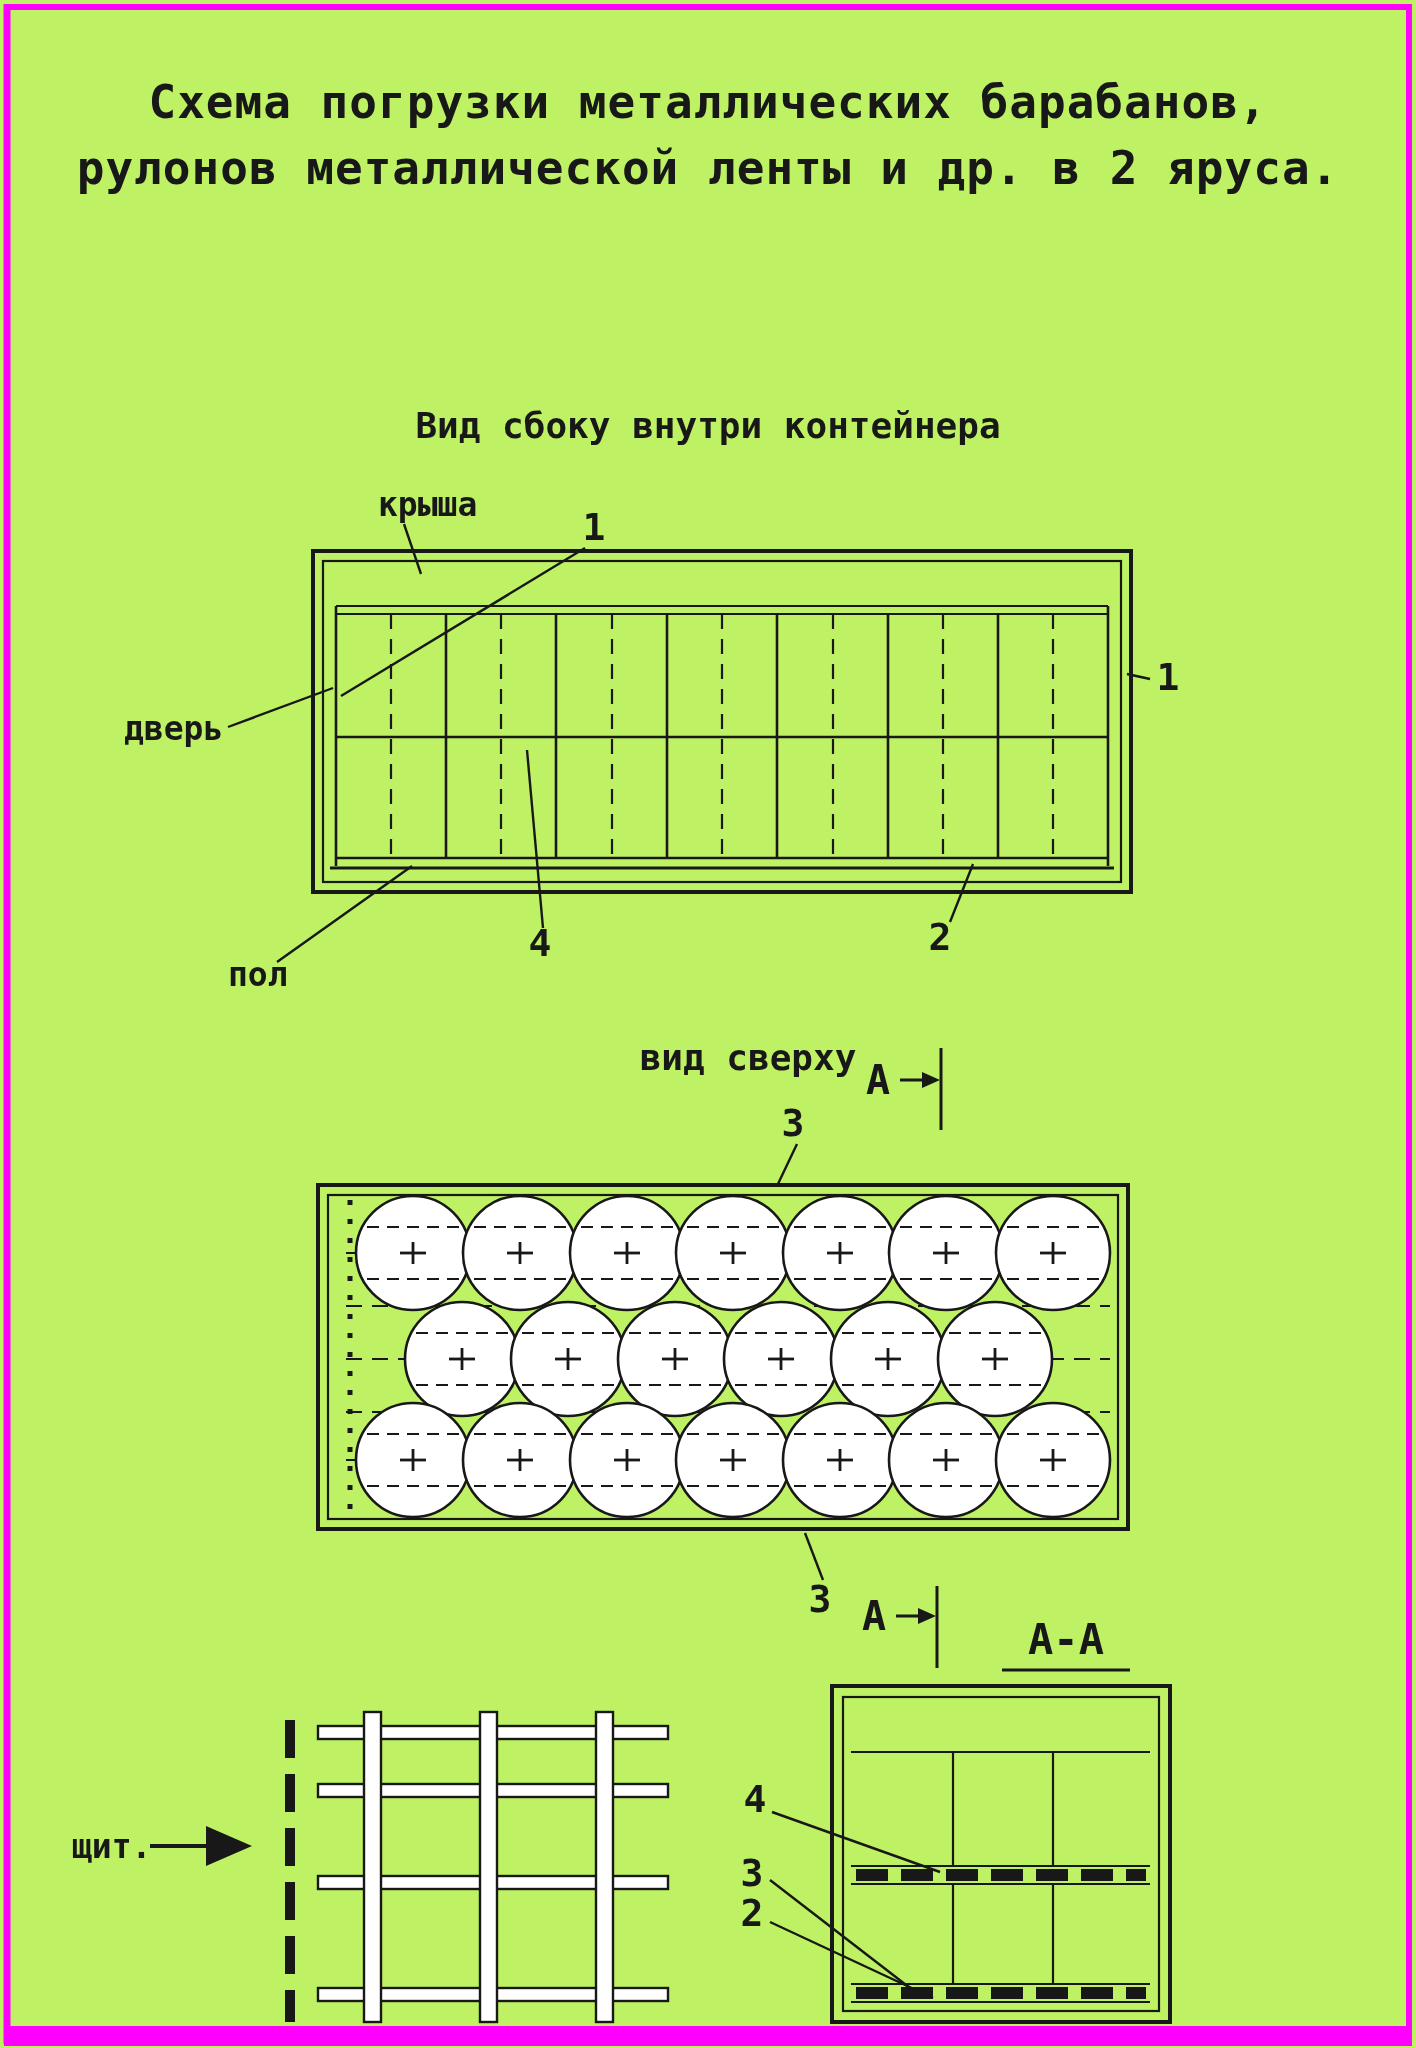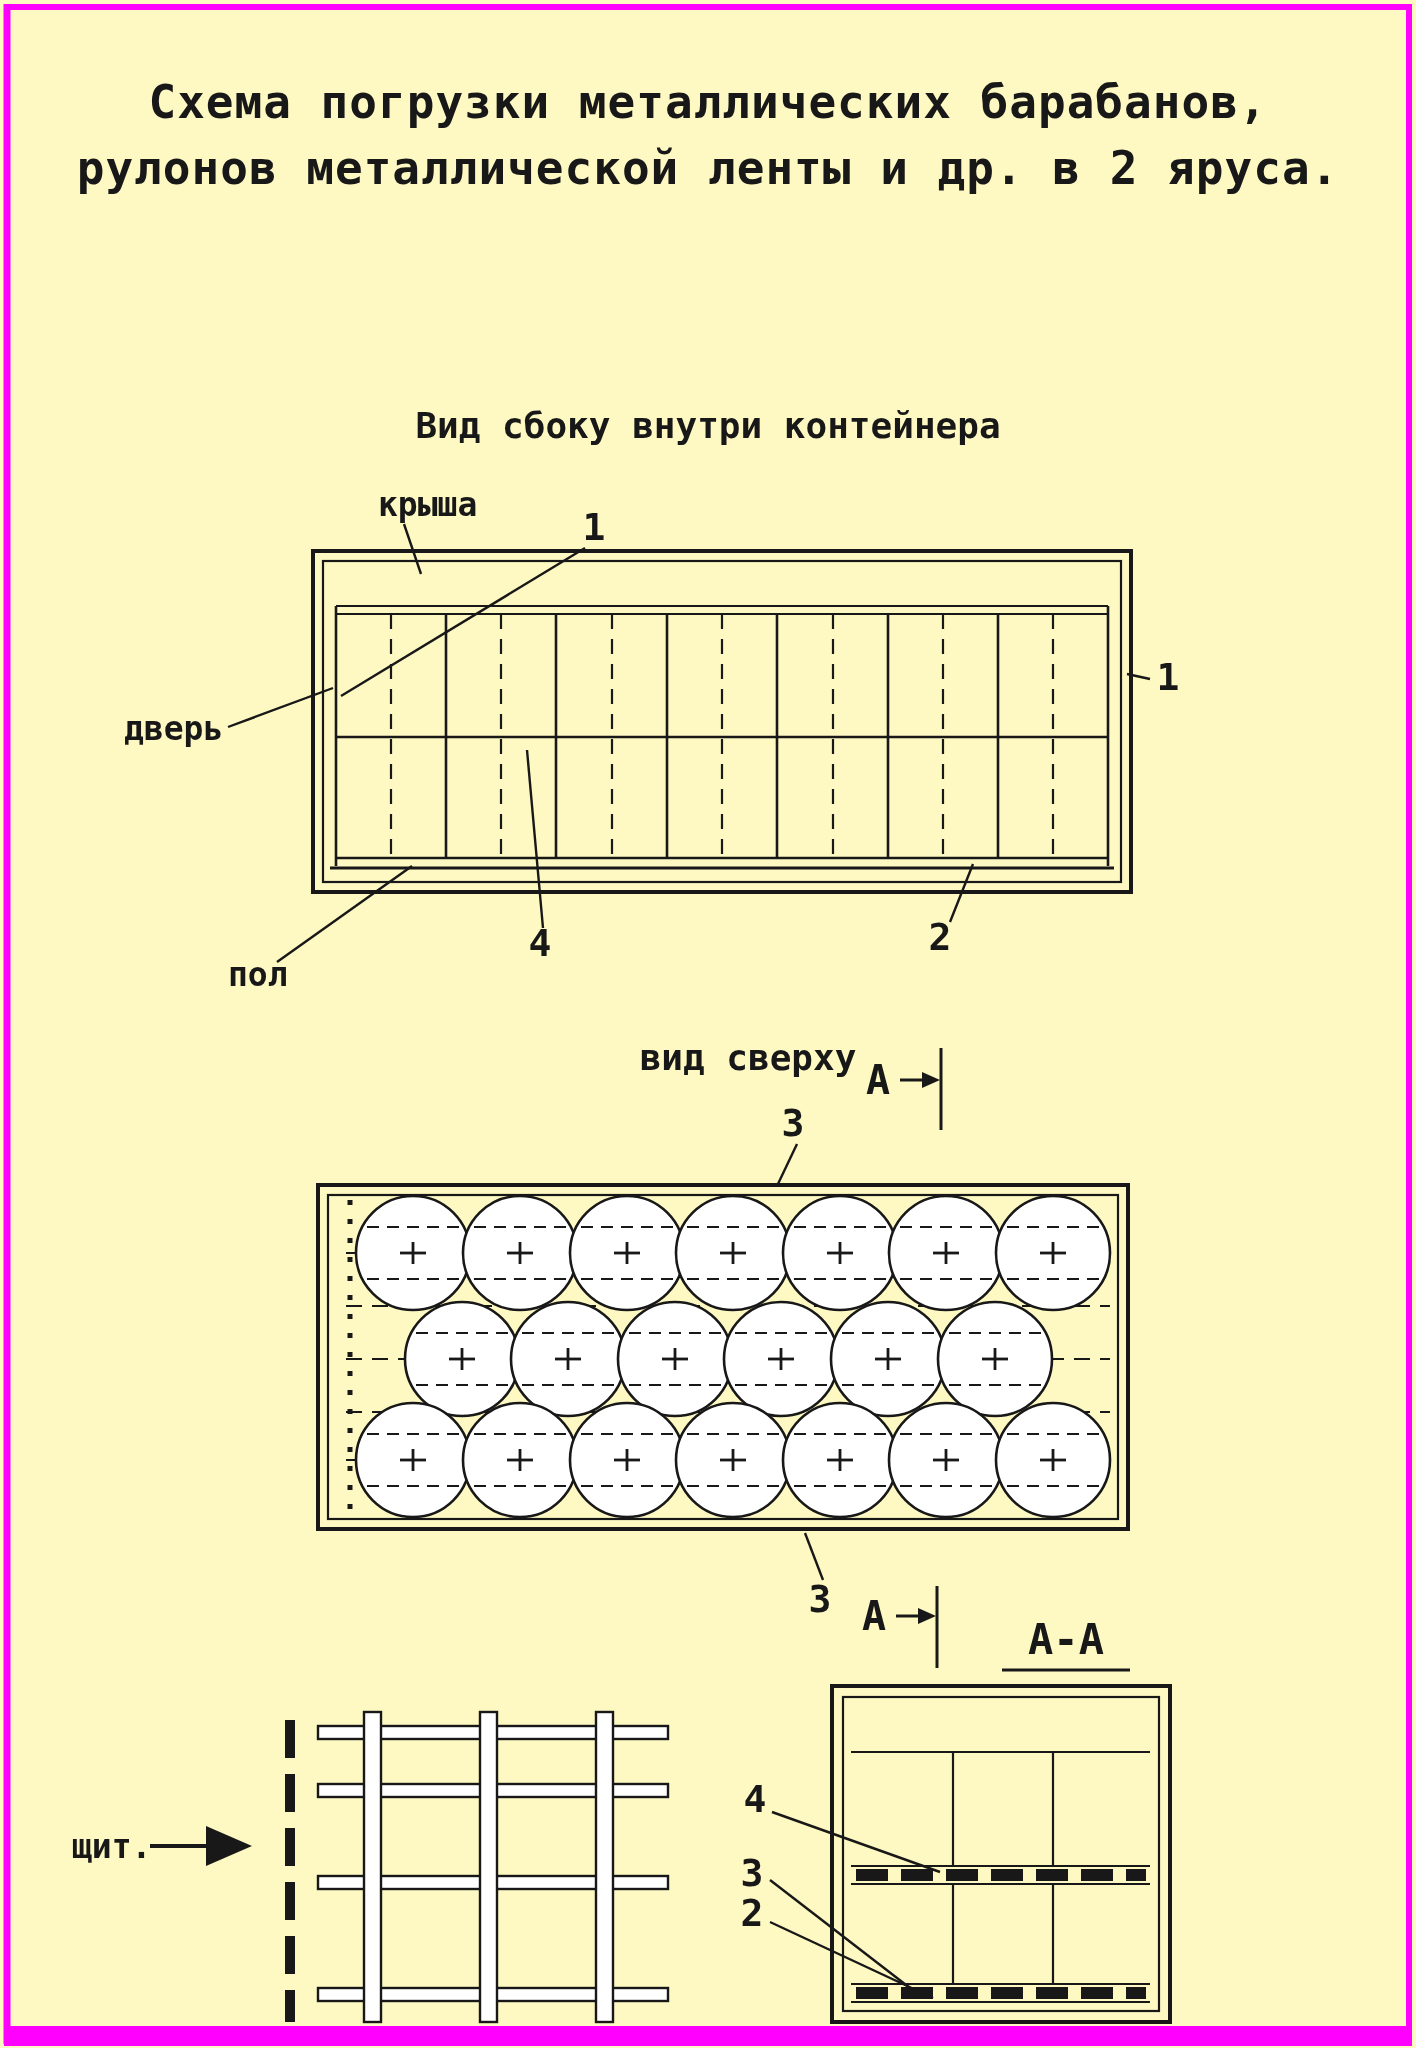--- a/index.html
+++ b/index.html
@@ -1,16 +1,16 @@
 <!DOCTYPE html>
 <html><head>
 <meta charset="utf-8">
 <style>
   html, body { margin:0; padding:0; background:#ffffff; }
-  .page { width:1416px; height:2048px; position:relative; background:#fef9c3; overflow:hidden; }
+  .page { width:1416px; height:2048px; position:relative; background:#bef264; overflow:hidden; }
   svg { display:block; }
   text {
     font-family:"DejaVu Sans Mono","Liberation Mono",monospace;
     font-weight:700;
     fill:#181818;
   }
   .t-title   { font-size:46px; letter-spacing:1px; }
   .t-head    { font-size:36px; }
   .t-label   { font-size:33px; }
   .t-num     { font-size:38px; }

